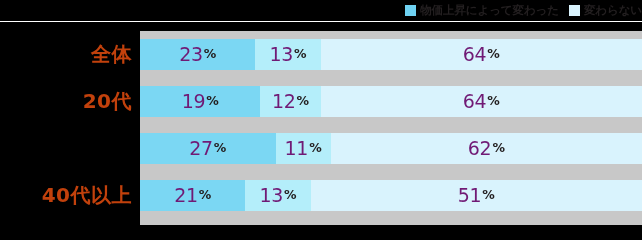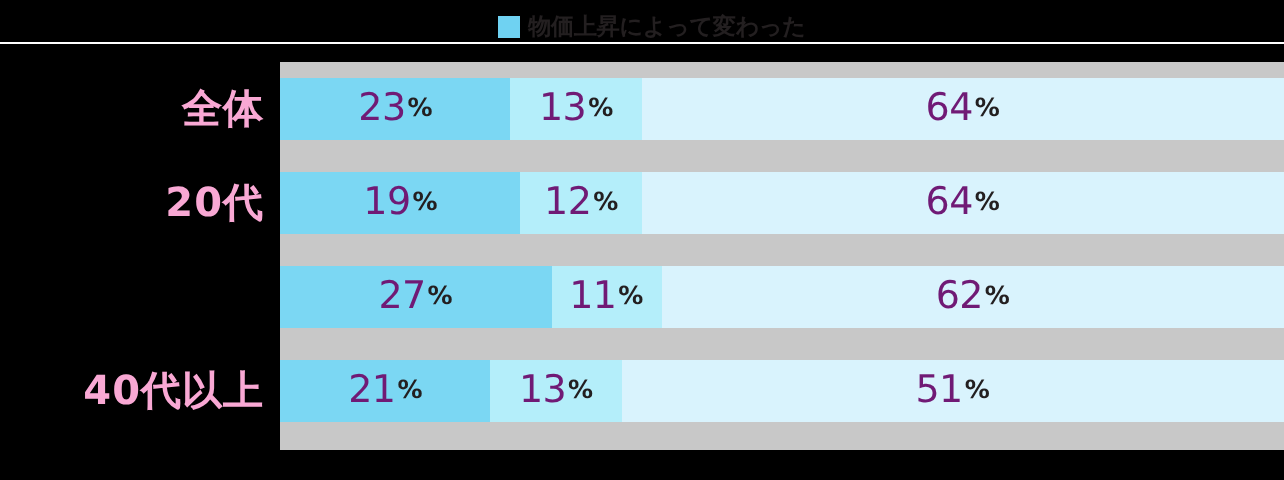--- a/index.html
+++ b/index.html
@@ -28,21 +28,20 @@
     top: 0;
     width: 642px;
     height: 20px;
     display: flex;
     align-items: center;
     justify-content: flex-end;
     padding-right: 0px;
     box-sizing: border-box;
     white-space: nowrap;
     overflow: hidden;
-    flex-direction: column;
   }
   .legend-item {
     display: inline-flex;
     align-items: center;
     margin-left: 10px;
   }
   .legend-swatch {
     display: inline-block;
     width: 11px;
     height: 11px;
@@ -86,21 +85,21 @@
   }
   .row-label {
     position: absolute;
     left: 0;
     top: 0;
     width: 132px;
     height: 47px;
     display: flex;
     align-items: center;
     justify-content: flex-end;
-    color: #f9a8d4;
+    color: #c2410c;
     font-size: 20px;
     font-weight: 700;
     letter-spacing: 0.5px;
     background: #000000;
   }
   .bar {
     position: absolute;
     left: 140px;
     top: 8px;
     width: 502px;
@@ -133,20 +132,24 @@
 </head>
 <body>
 
 <div id="chart-root">
 
   <div class="legend">
       <div class="legend-item">
         <span class="legend-swatch" style="background: rgb(111, 210, 242);"></span>
         <span class="legend-label">物価上昇によって変わった</span>
       </div>
+      <div class="legend-item">
+        <span class="legend-swatch" style="background: rgb(217, 243, 253);"></span>
+        <span class="legend-label">変わらない</span>
+      </div>
     </div>
 
   <div class="rule"></div>
 
   <div class="plot-panel"></div>
 
   <div id="rows-container">
       <div class="row" style="top: 31px;">
         <div class="row-label">全体</div>
         <div class="bar">

